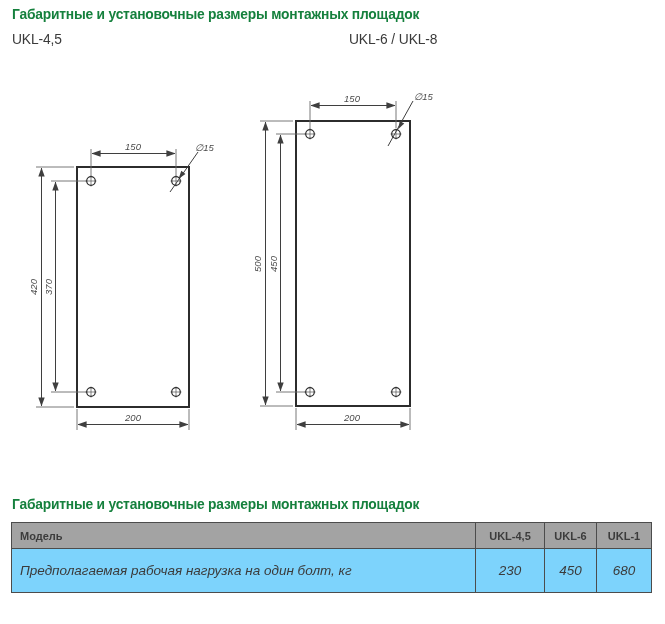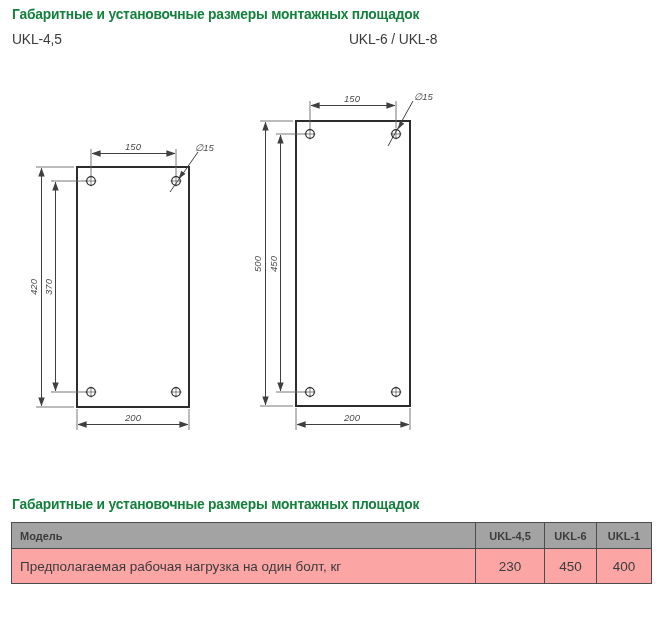--- a/index.html
+++ b/index.html
@@ -38,21 +38,21 @@
     border:1.4px solid #4c4c4c; font-weight:normal;
   }
   table.specs thead th {
     background:#a3a3a3; font-weight:bold; color:#3c3c3c;
     height:26px; font-size:11px;
   }
   table.specs th.model-col, table.specs td.label-col {
     text-align:left; padding-left:8px; padding-right:4px;
   }
   table.specs td, table.specs th.num-col { text-align:center; }
-  table.specs tbody td { height:35px; background:#fca5a5; }
+  table.specs tbody td { height:44px; background:#7dd3fc;font-style:italic; }
 </style>
 </head>
 <body>
 
 <div class="page">
 
   <div class="sec-title title-top">Габаритные и установочные размеры монтажных площадок</div>
   <div class="model-label model-left">UKL-4,5</div>
   <div class="model-label model-right">UKL-6 / UKL-8</div>
 
@@ -179,18 +179,18 @@
         <th class="num-col">UKL-4,5</th>
         <th class="num-col">UKL-6</th>
         <th class="num-col">UKL-1</th>
       </tr>
     </thead>
     <tbody>
       <tr>
         <td class="label-col">Предполагаемая рабочая нагрузка на один болт, кг</td>
         <td>230</td>
         <td>450</td>
-        <td>400</td>
+        <td>680</td>
       </tr>
     </tbody>
   </table>
 
 </div>
 
 </body></html>

